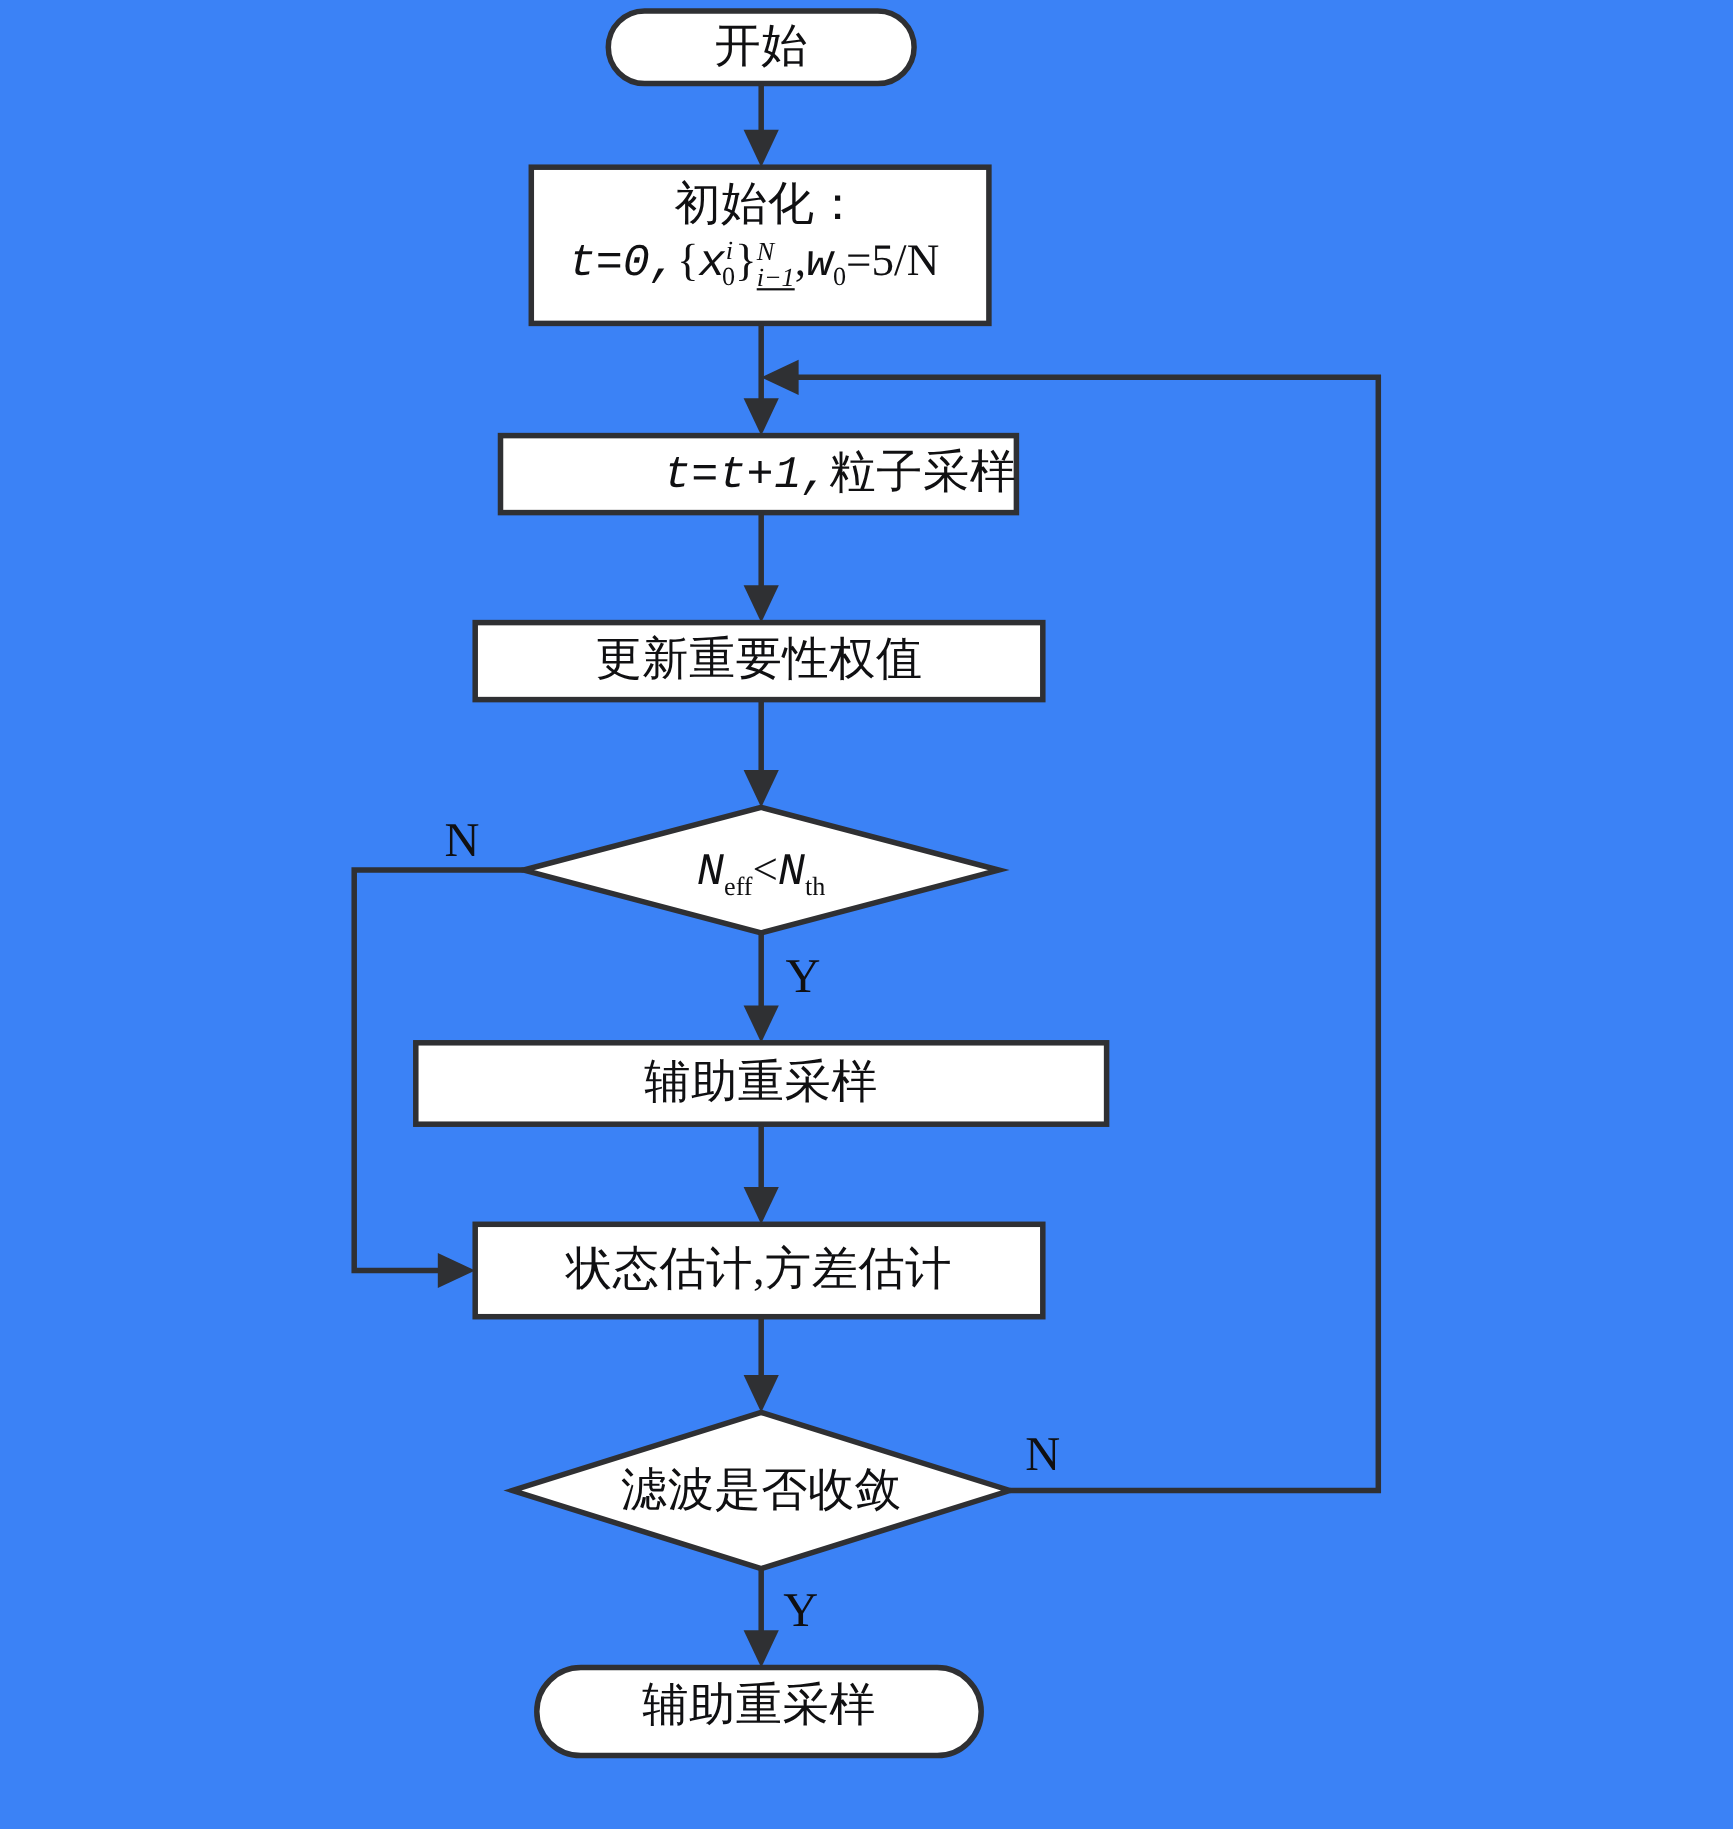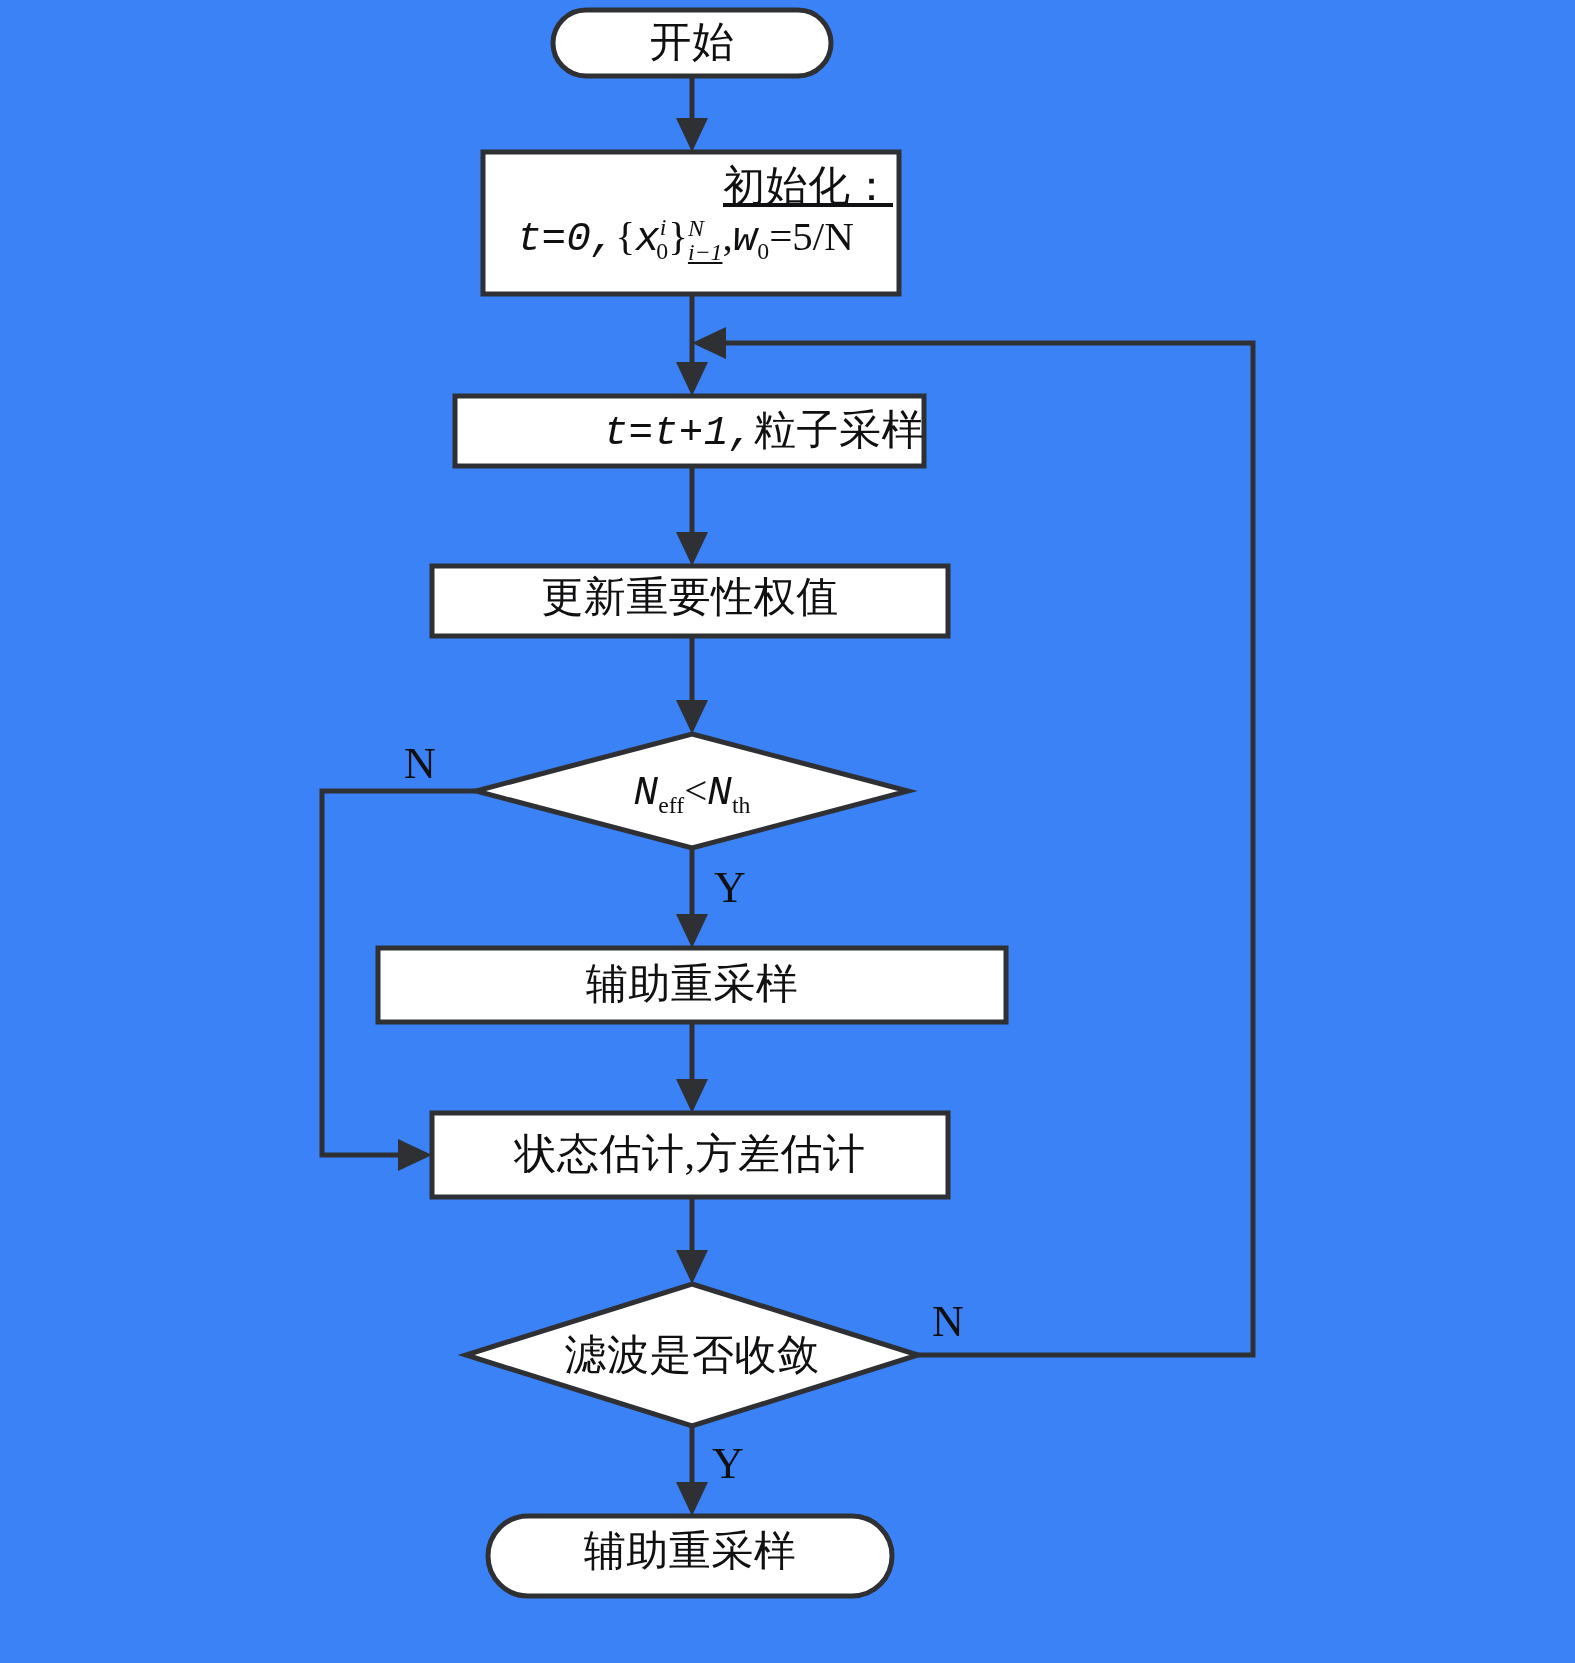--- a/index.html
+++ b/index.html
@@ -77,21 +77,21 @@
   }
   .stack {
     display: inline-block;
     vertical-align: -0.42em;
     text-align: left;
     font-size: 0.58em;
     line-height: 1.0;
   }
   .stack .top { display: block; font-style: italic; }
   .stack .bot { display: block; font-style: italic; text-decoration: underline; }
-  .init-line1 { display: block; text-align: right; text-decoration: underline; }
+  .init-line1 { display: block; text-align: center; }
   .init-line2 { display: block; text-align: left; }
 </style>
 </head>
 <body>
 
 <div id="flow-root">
 
   <svg id="flow-svg" viewBox="0 0 1575 1663">
 
     <rect class="shape-stroke" x="553" y="10" width="278" height="66" rx="33" ry="33"></rect>
@@ -155,21 +155,21 @@
           <span class="top">N</span>
           <span class="bot">i−1</span>
       </span><span>,</span><span class="mi">w</span><sub class="rm">0</sub><span>=5/N</span>
     </span>
   </div>
 
   <div class="node-label cjk" style="left:455px; top:406px; width:469px;text-align:right;">
     <span class="math mi">t=t+1,</span><span>粒子采样</span>
   </div>
 
-  <div class="node-label cjk" style="left:432px; top:576px; width:516px;font-family:Liberation Mono, monospace;">
+  <div class="node-label cjk" style="left:432px; top:576px; width:516px;">
     <span>更新重要性权值</span>
   </div>
 
   <div class="node-label math" style="left:476px; top:766px; width:432px;">
     <span class="mi">N</span><sub class="rm">eff</sub><span>&lt;</span><span class="mi">N</span><sub class="rm">th</sub>
   </div>
 
   <div class="node-label cjk" style="left:378px; top:960px; width:628px;">
     <span>辅助重采样</span>
   </div>

